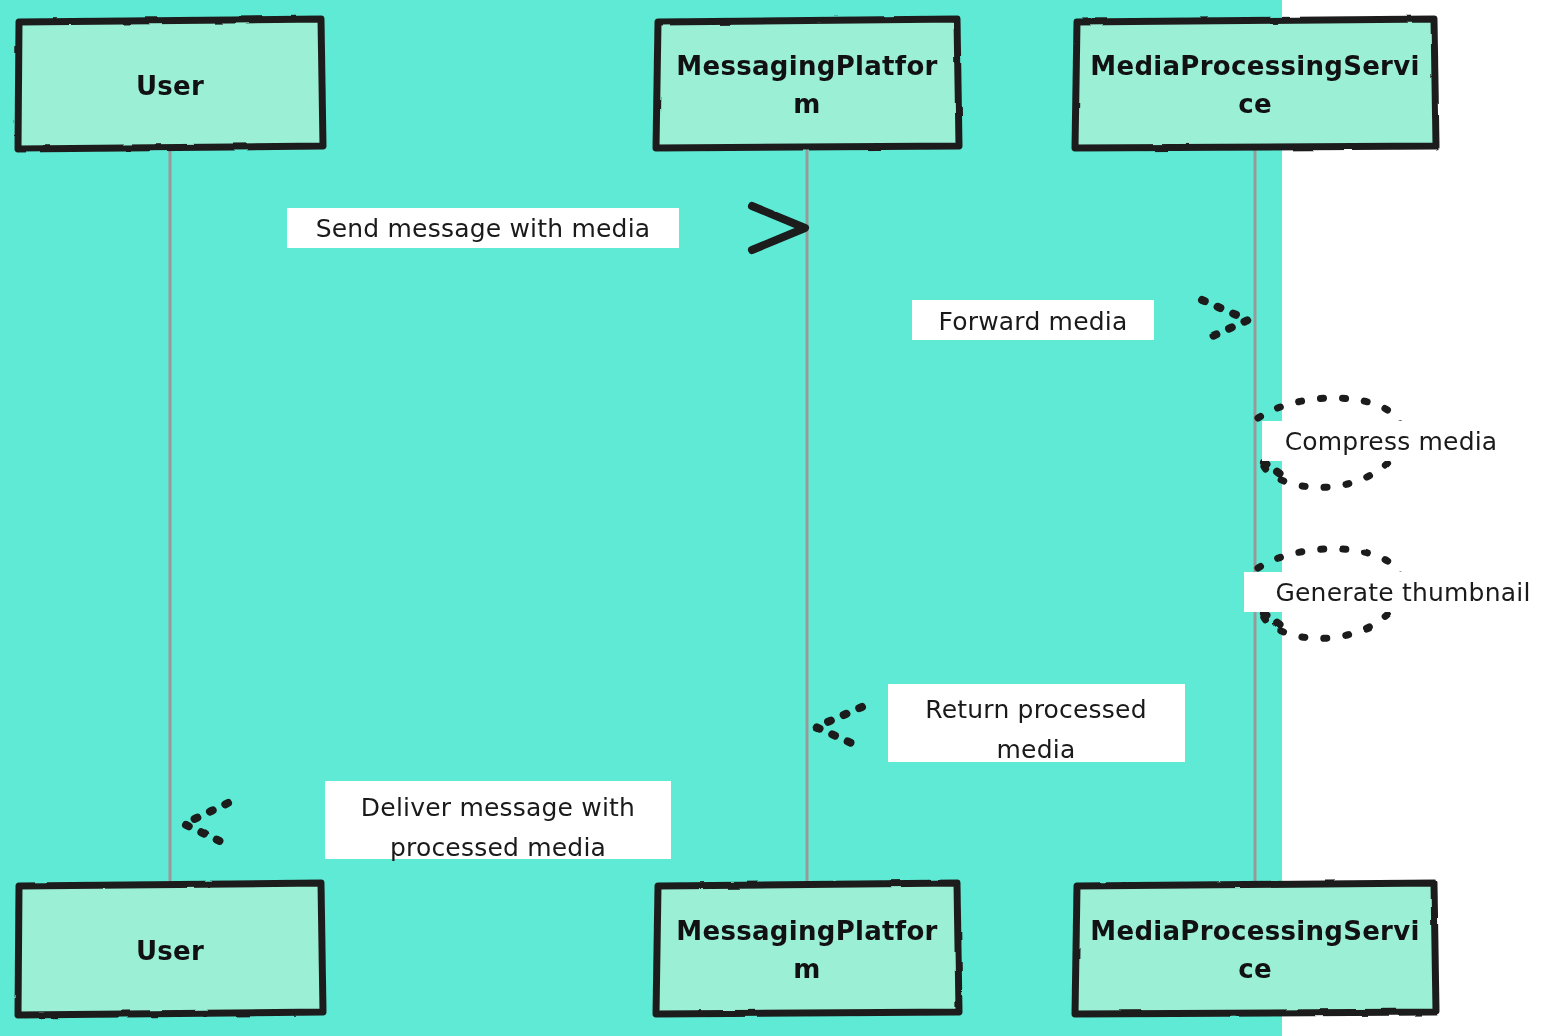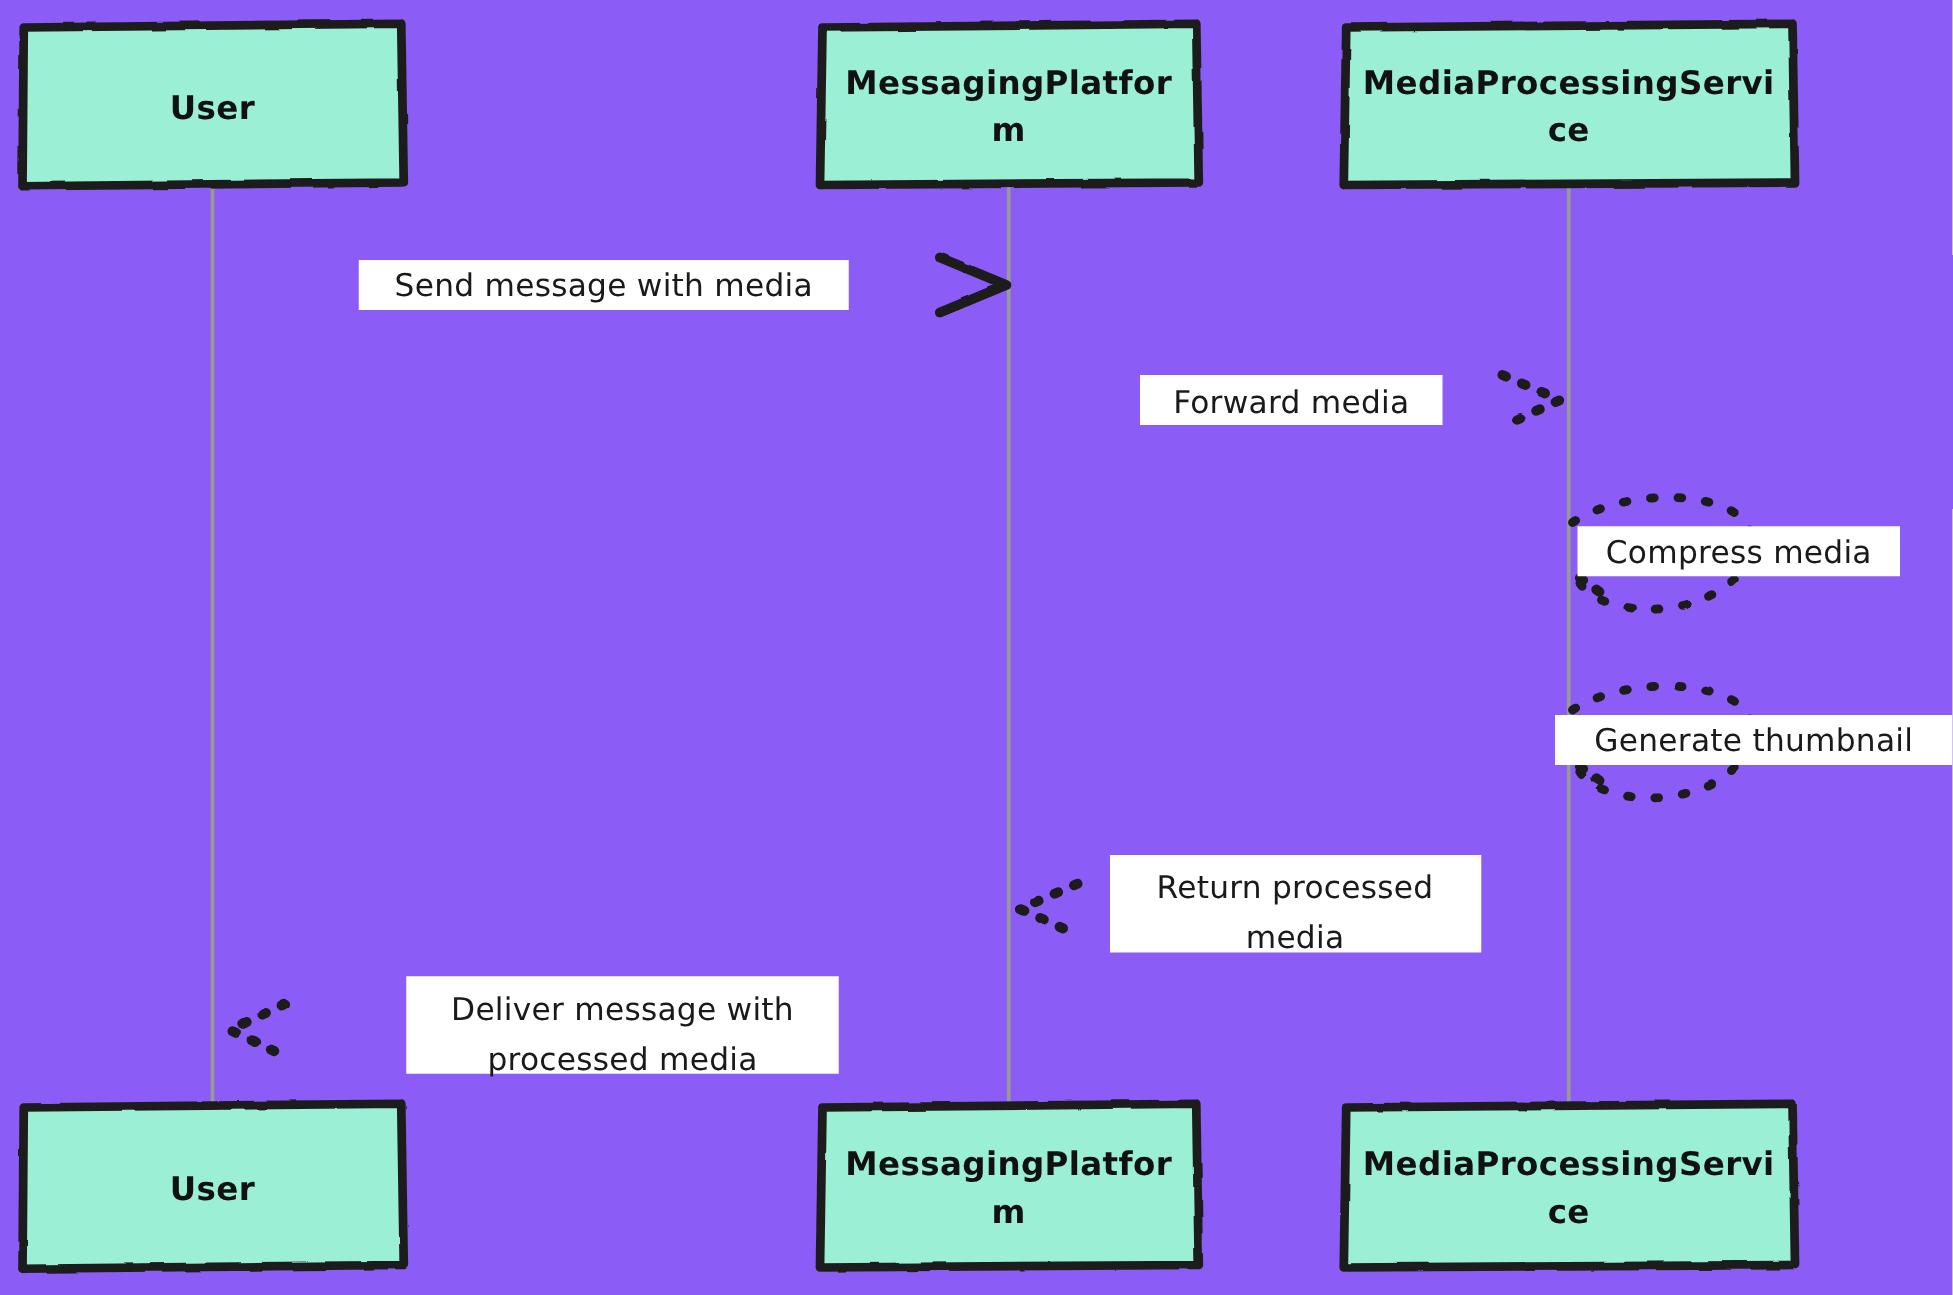--- a/index.html
+++ b/index.html
@@ -8,23 +8,23 @@
     background: #ffffff;
   }
   body {
     width: 1562px;
     height: 1036px;
     font-family: "DejaVu Sans", sans-serif;
     overflow: hidden;
   }
   #diagram-root {
     position: relative;
-    width: 1562px;
+    width: 1282px;
     height: 1036px;
-    background: #8b5cf6;
+    background: #5eead4;
   }
   svg.diagram-canvas {
     position: absolute;
     left: 0;
     top: 0;
     width: 1562px;
     height: 1036px;
   }
   .participant-label {
     font-family: "DejaVu Sans", sans-serif;

